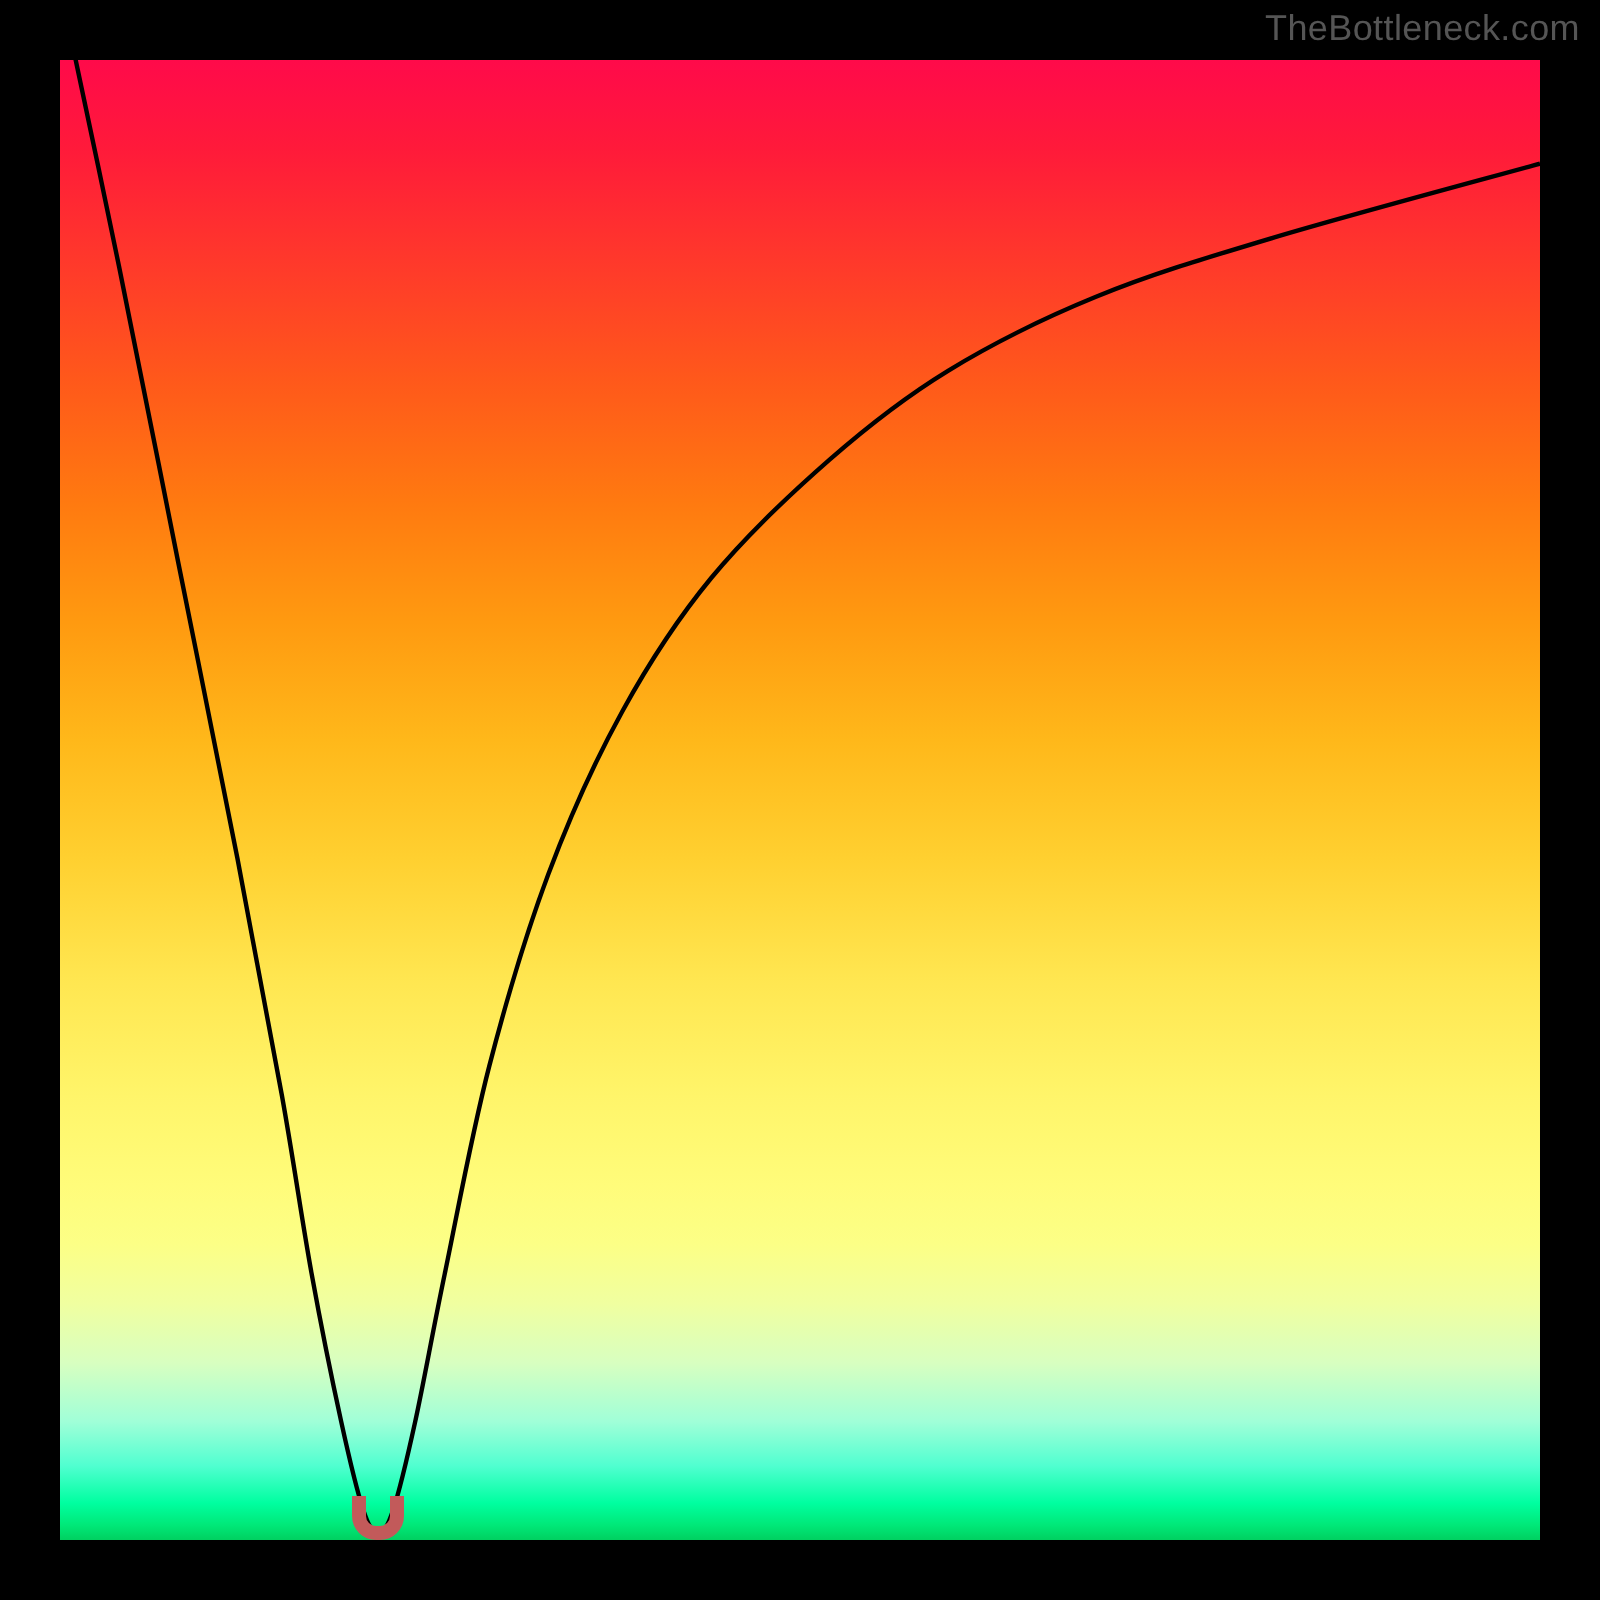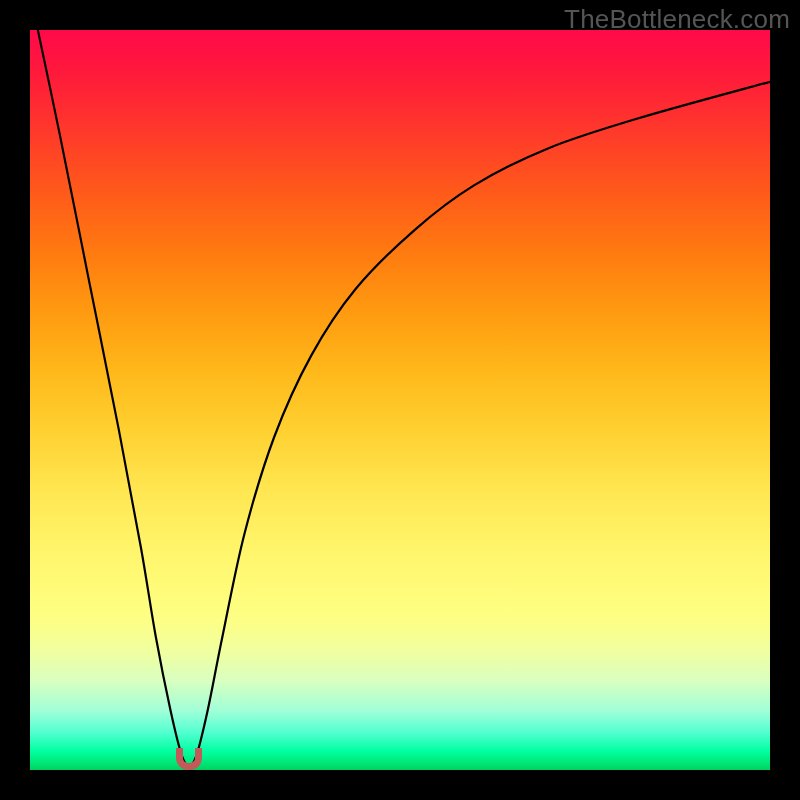--- a/index.html
+++ b/index.html
@@ -12,21 +12,21 @@
     height: 800px;
     background: #000;
     position: relative;
     font-family: Arial, Helvetica, sans-serif;
   }
   .watermark {
     position: absolute;
     top: 4px;
     right: 10px;
     color: #555;
-    font-size: 26px;
+    font-size: 18px;
     letter-spacing: 0.2px;
     z-index: 10;
   }
   .plot-area {
     position: absolute;
     left: 30px;
     top: 30px;
     width: 740px;
     height: 740px;
     overflow: hidden;

